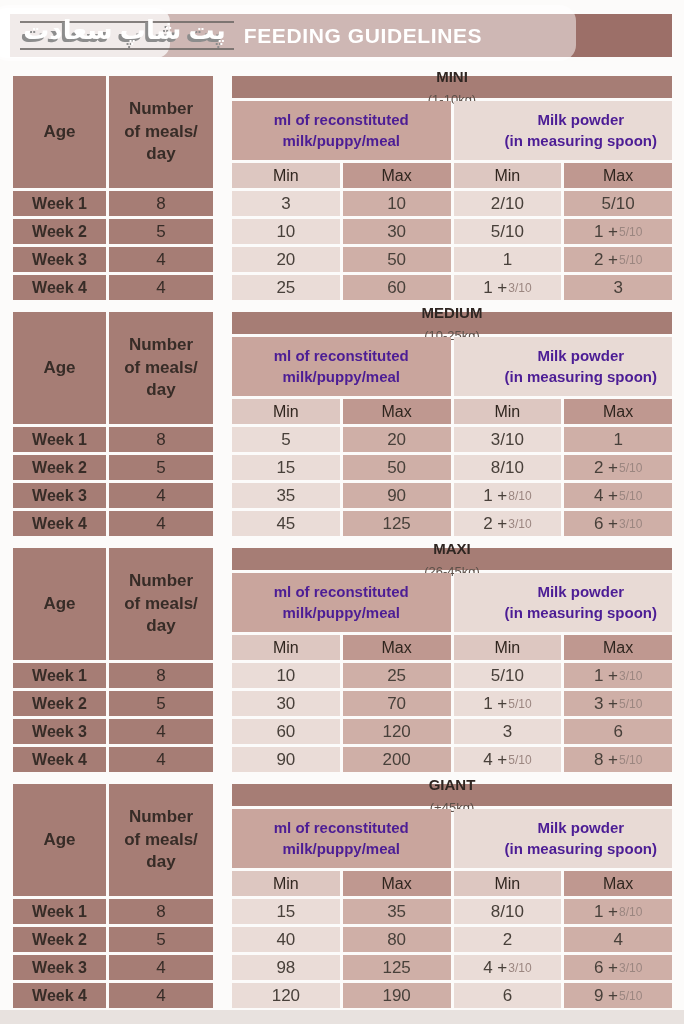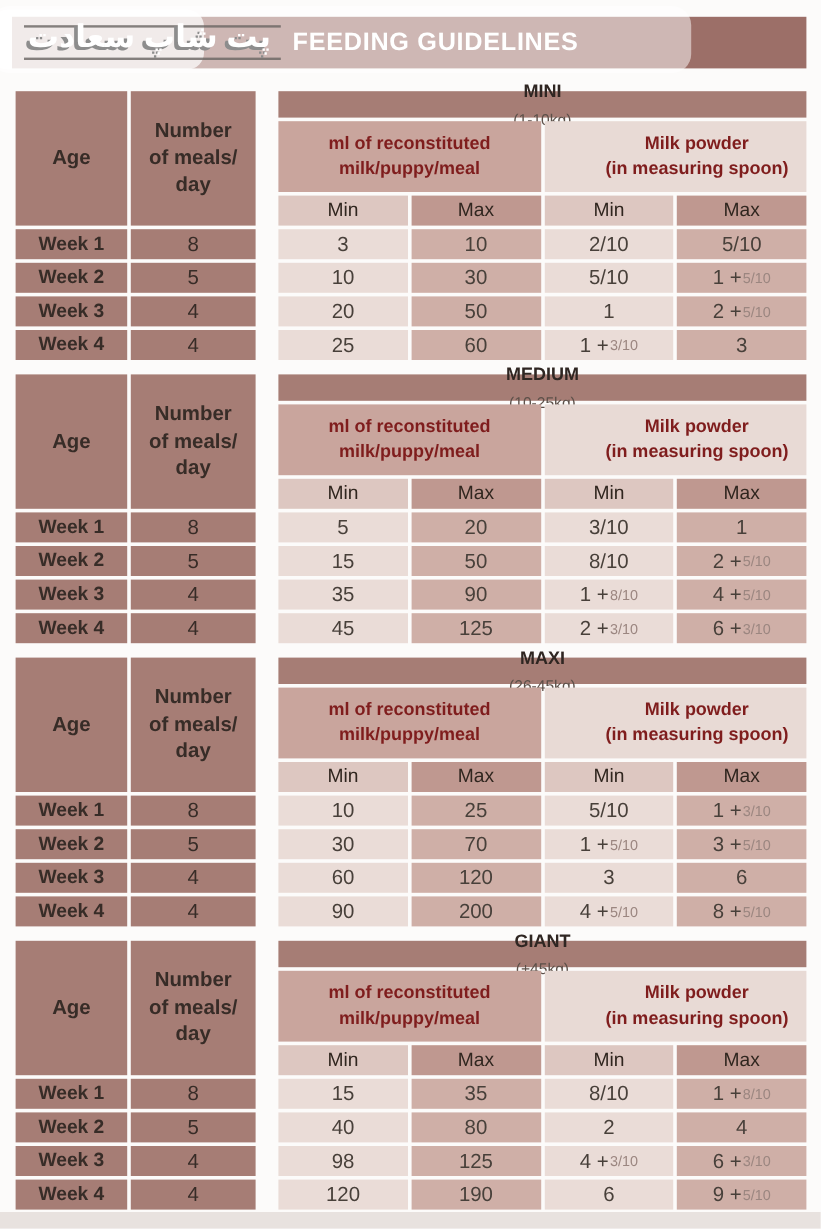--- a/index.html
+++ b/index.html
@@ -95,21 +95,21 @@
     background: var(--dark-cell);
     color: #372c27;
   }
   .head { font-size: 17px; font-weight: 700; white-space: pre-line; line-height: 1.35; }
   .week { font-size: 16px; font-weight: 700; }
   .count { font-size: 17px; font-weight: 400; color: #3e332d; }
   .title-bar { gap: 7px; flex-direction: column; }
   .tname { font-size: 15px; font-weight: 700; color: #2f2622; }
   .trange { font-size: 13px; font-weight: 400; color: var(--range-text); }
   .subhead {
-    font-size: 15px; font-weight: 700; color: #7f1d1d;
+    font-size: 15px; font-weight: 700; color: #4c1d95;
     white-space: pre-line; line-height: 1.35;
   }
   .subhead.ml { grid-column: 1 / 3; background: var(--sub-ml); }
   .subhead.powder { grid-column: 3 / 5; background: var(--sub-powder); padding-left: 36px; }
   .mm { font-size: 16px; font-weight: 400; color: #30261f; }
   .mm.minh { background: var(--min-head); }
   .mm.maxh { background: var(--max-head); }
   .num { font-size: 17px; font-weight: 400; color: #48403a; }
   .cell.light { background: var(--min-cell); }
   .cell.med { background: var(--max-cell); }

